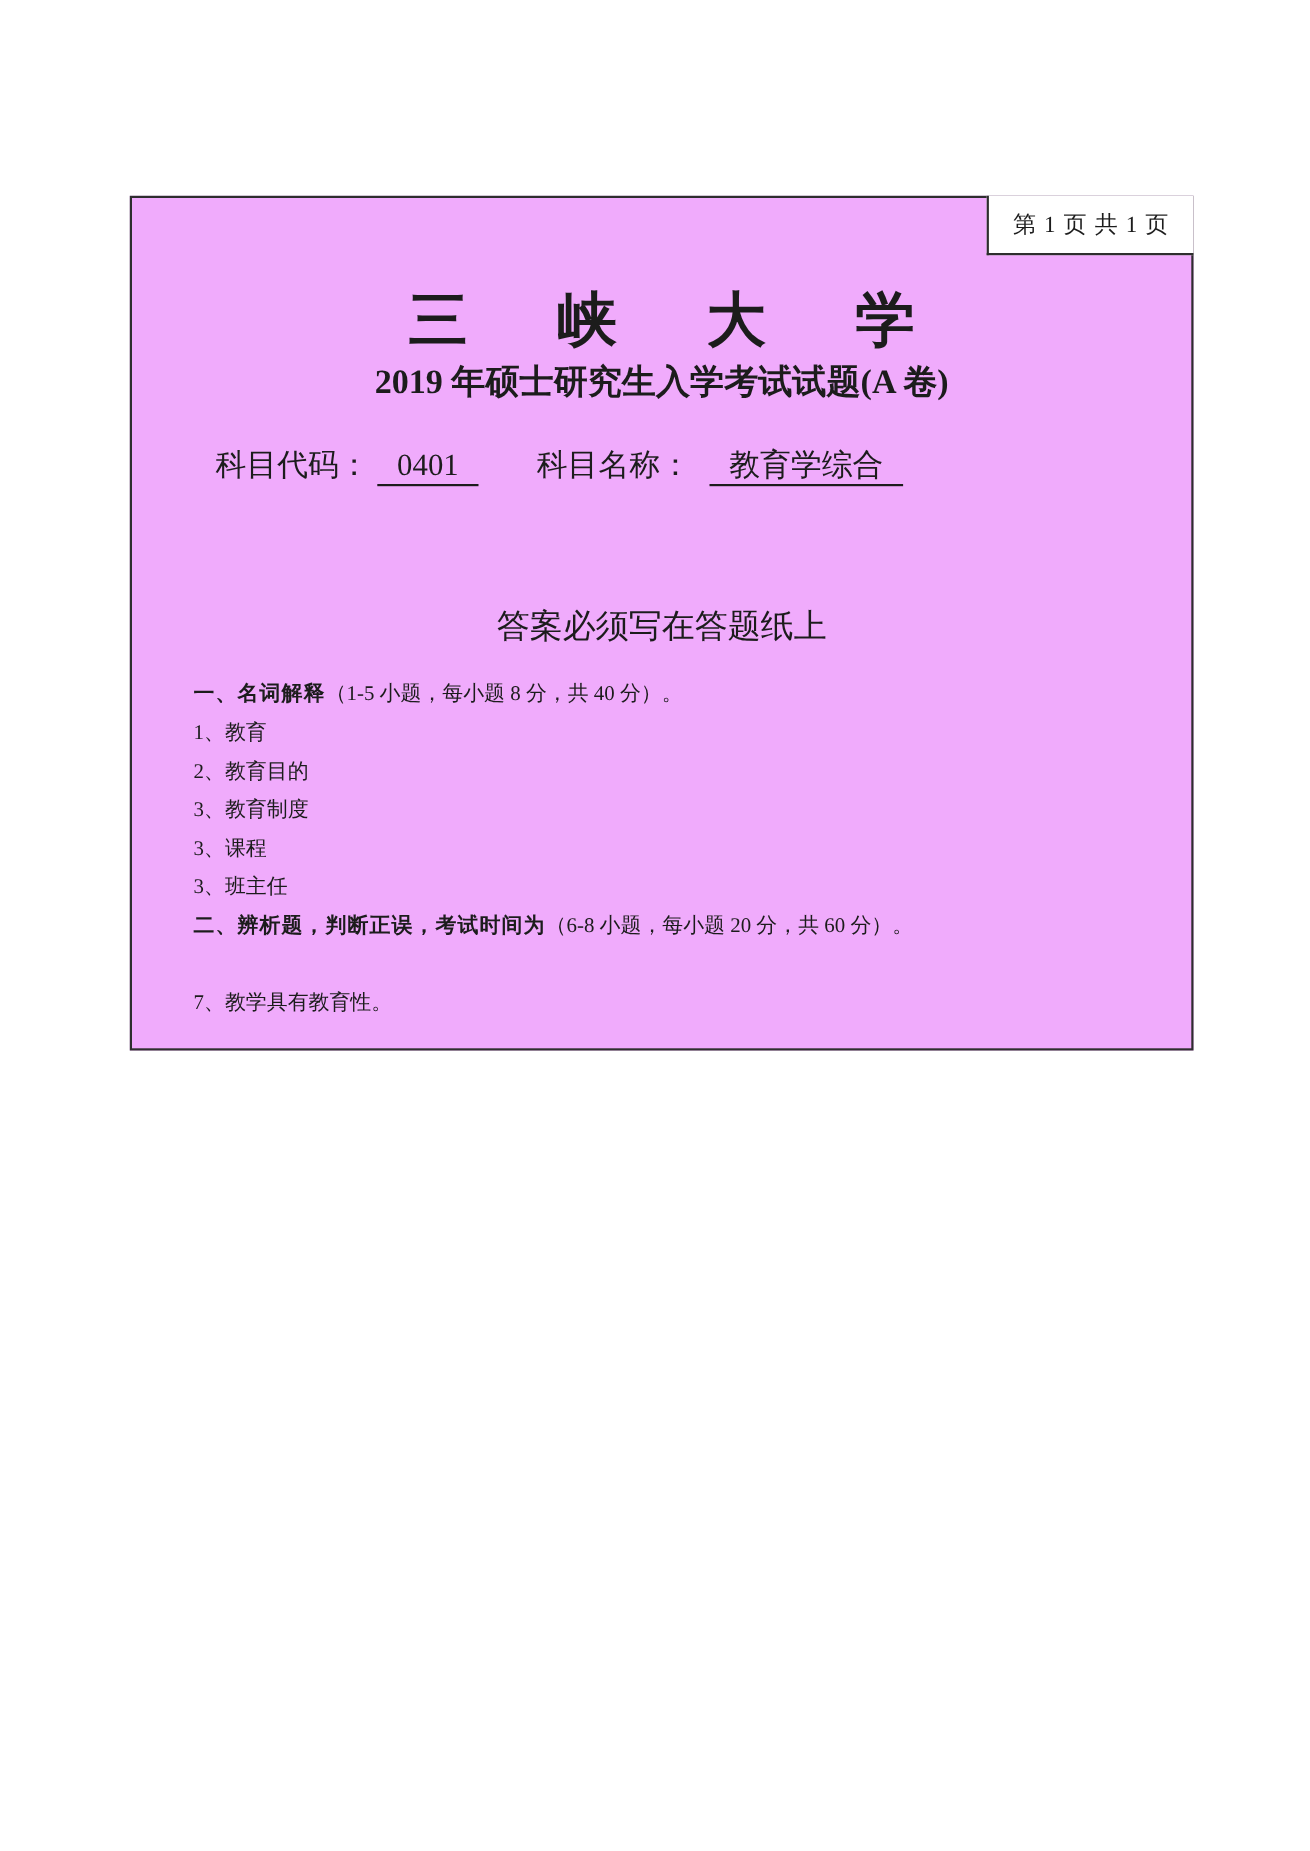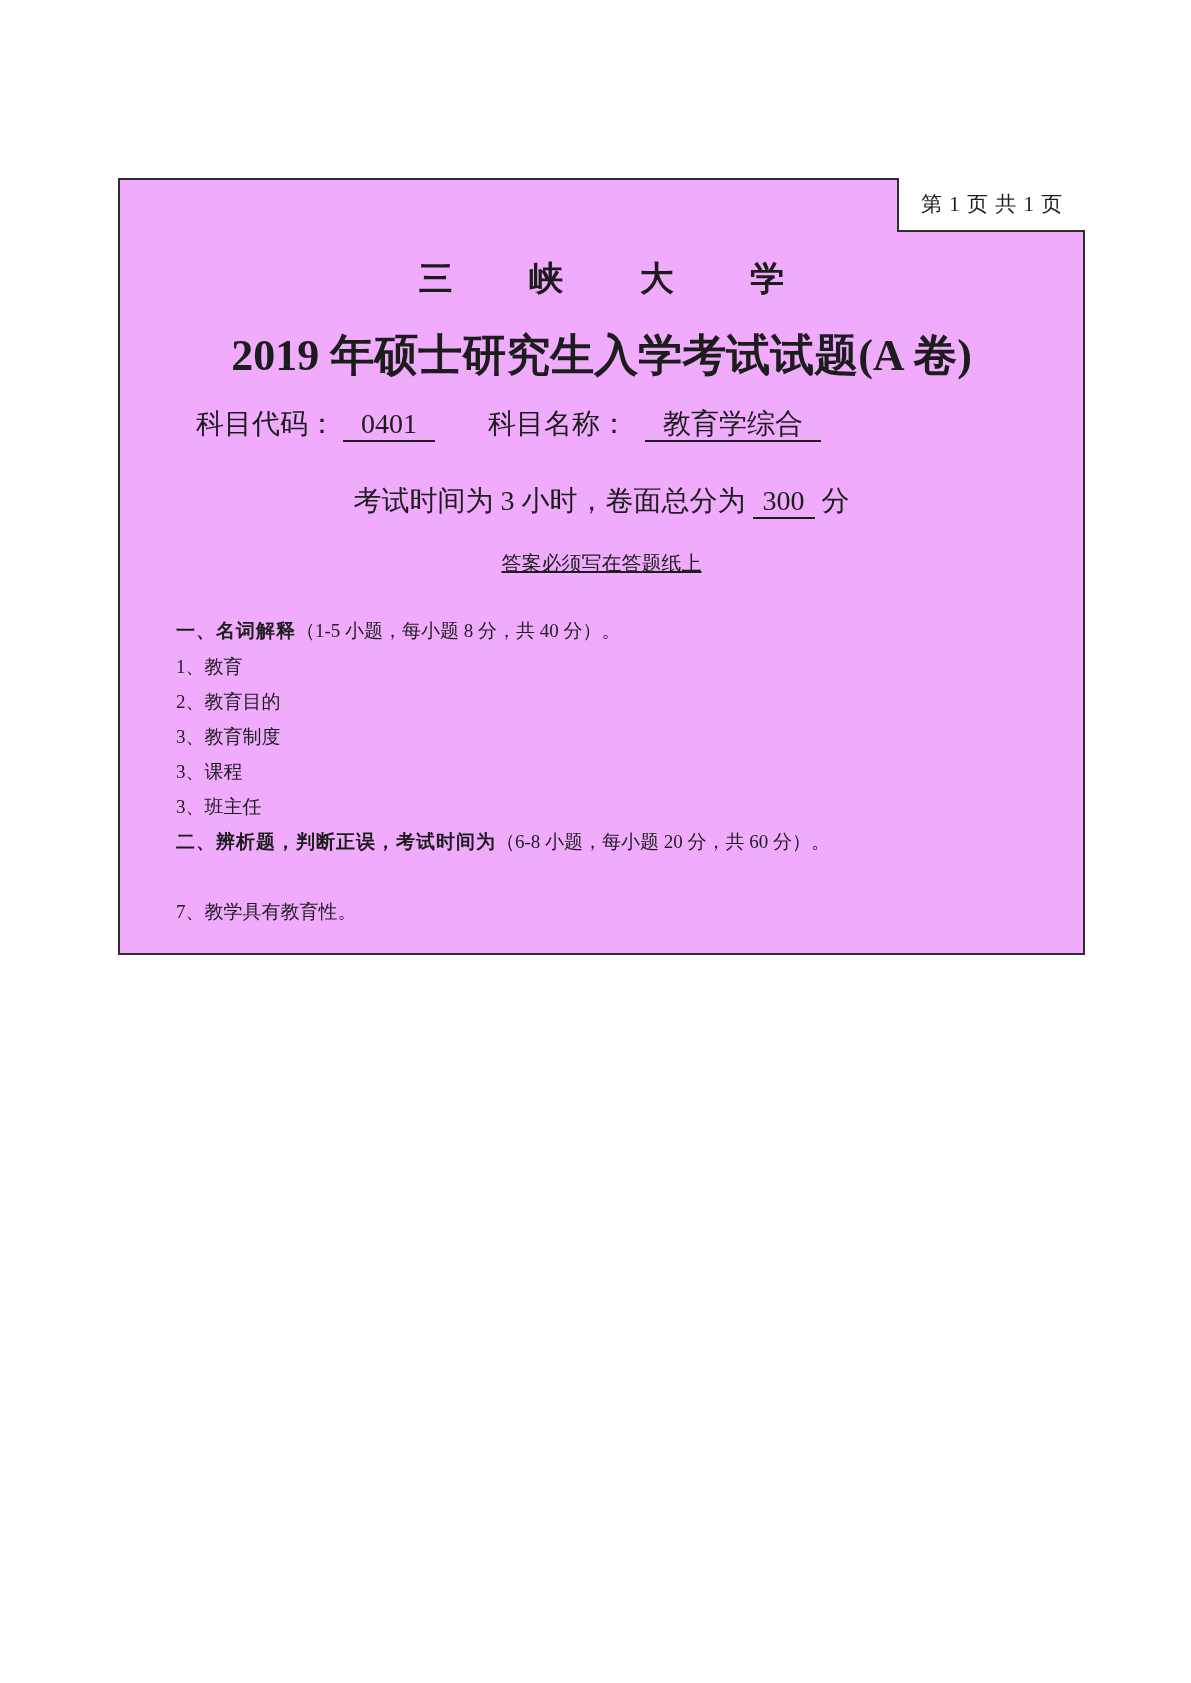--- a/index.html
+++ b/index.html
@@ -34,44 +34,43 @@
   .line{
     position:absolute;
     left:0; width:100%;
     white-space:nowrap;
     line-height:1.25;
     text-align:right;
   }
   .center{ text-align:center; }
   .univ{
     top:78px;
-    font-size:34px;
+    font-size:54px;
     font-weight:bold;
     letter-spacing:34px;
     text-indent:34px;
     font-family:"Liberation Serif","DejaVu Serif",serif;
   }
   .exam-title{
     top:148px;
-    font-size:44px;
+    font-size:31px;
     font-weight:bold;
   }
   .subject-line{
     top:226px;
     left:76px; width:auto;
     font-size:28px;
   }
   .duration-line{
     top:303px;
     font-size:28px;
   }
   .notice-line{
     top:371px;
-    font-size:20px;
-    text-decoration:underline;
+    font-size:30px;
   }
   .body-line{
     left:56px; width:auto;
     font-size:19px;
   }
   .sec-bold{
     font-weight:bold;
     font-family:"Liberation Sans","DejaVu Sans",sans-serif;
     letter-spacing:1px;
   }
@@ -107,25 +106,20 @@
 
   <div class="line center exam-title">2019 年硕士研究生入学考试试题(A 卷)</div>
 
   <div class="line subject-line">
     <span>科目代码：</span>
     <span class="ul-value gap-right">0401</span>
     <span>科目名称：</span>
     <span class="ul-value gap-left">教育学综合</span>
   </div>
 
-  <div class="line center duration-line">
-    <span>考试时间为 3 小时，卷面总分为</span>
-    <span class="ul-value tight">300</span>
-    <span>分</span>
-  </div>
 
   <div class="line center notice-line">答案必须写在答题纸上</div>
 
   <div class="line body-line t-sec1">
     <span class="sec-bold">一、名词解释</span><span>（1-5 小题，每小题 8 分，共 40 分）。</span>
   </div>
 
   <div class="line body-line t-i1">1、教育</div>
   <div class="line body-line t-i2">2、教育目的</div>
   <div class="line body-line t-i3">3、教育制度</div>

